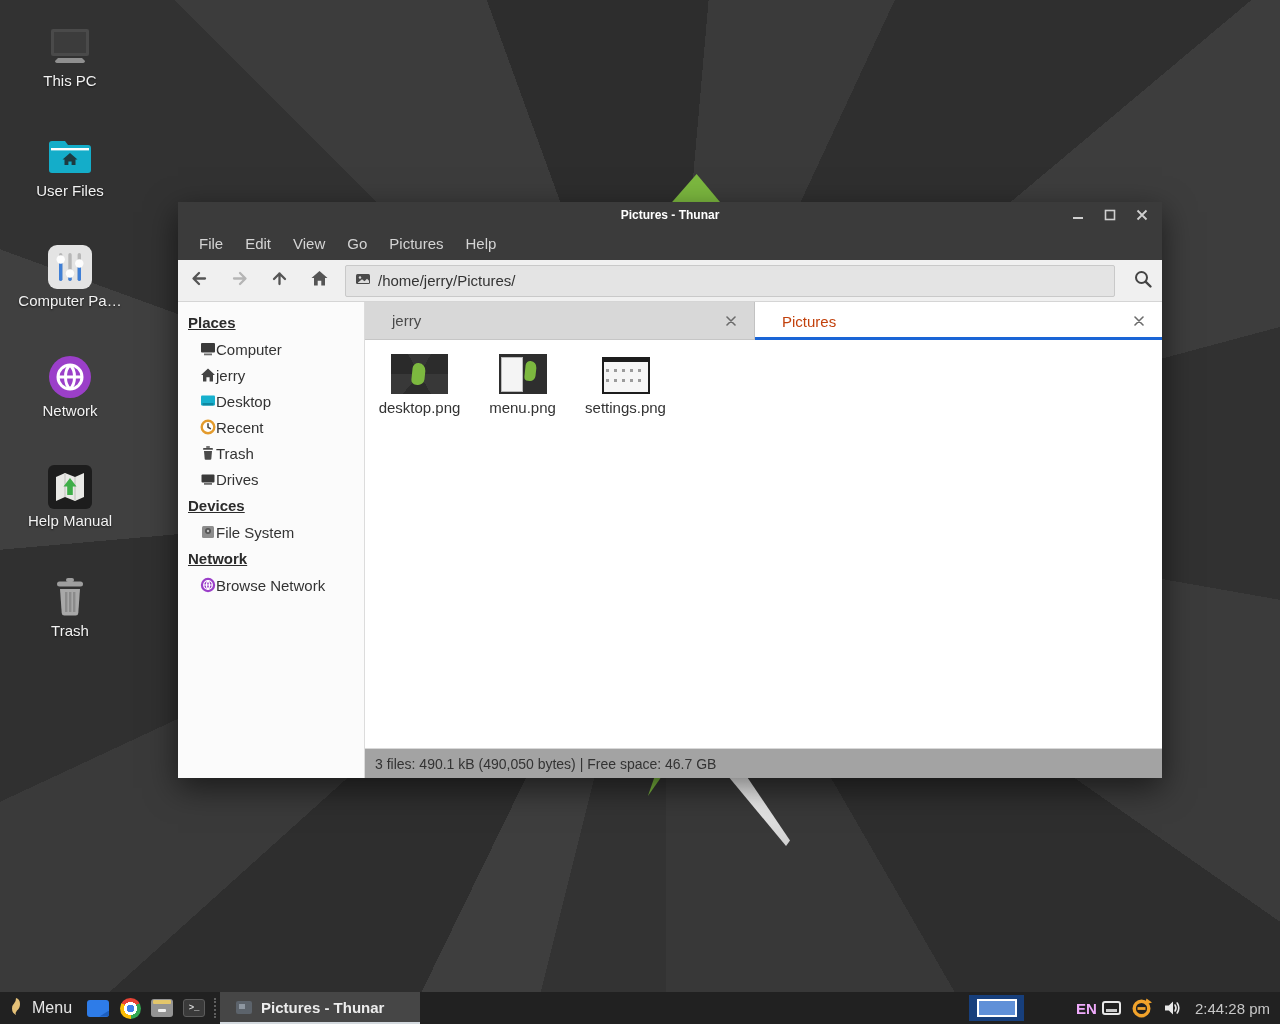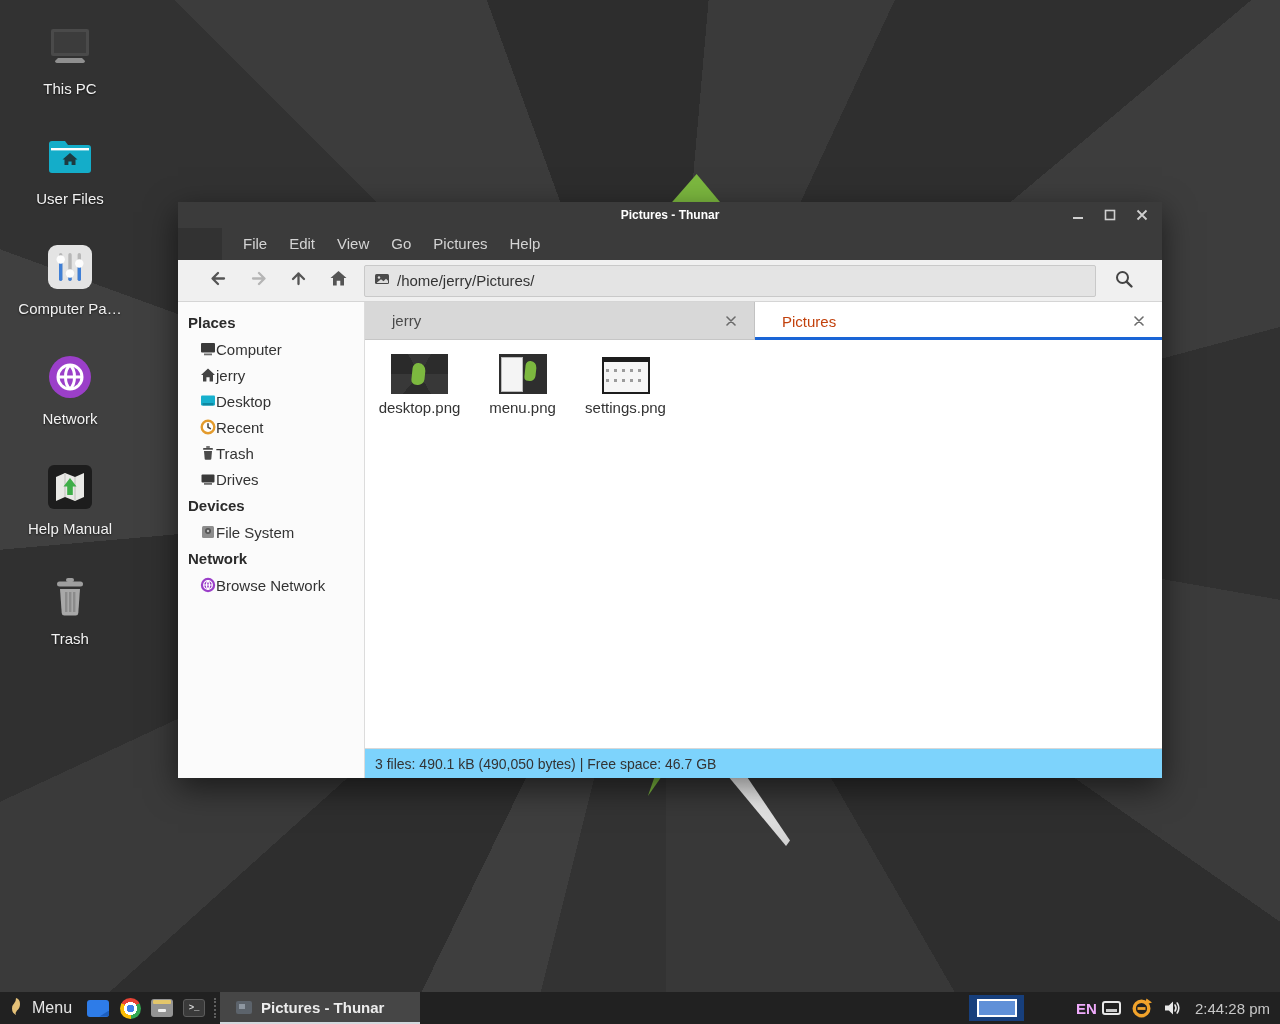--- a/index.html
+++ b/index.html
@@ -22,43 +22,43 @@
   .wp-green-bottom { left:646px; top:776px; width:16px; height:20px; background:#7cb83f;
     clip-path:polygon(55% 0, 100% 0, 12% 100%); }
   .wp-white-streak { left:724px; top:776px; width:66px; height:70px;
     background:linear-gradient(160deg,#fafafa,#d0d0d0);
     clip-path:polygon(6% 0, 34% 0, 100% 92%, 94% 100%); }
 
   
   .dicons { position:absolute; left:0; top:12px; width:140px; display:flex; flex-direction:column; }
   .dicon { height:110px; display:flex; flex-direction:column; align-items:center; justify-content:flex-start; padding-top:10px; cursor:default; }
   .dicon-art { height:50px; display:flex; align-items:center; justify-content:center; }
-  .dicon-label { margin-top:8px; font-size:15px; color:#f2f2f2; text-shadow:0 1px 2px rgba(0,0,0,.65); }
+  .dicon-label { font-size:15px; color:#f2f2f2; text-shadow:0 1px 2px rgba(0,0,0,.65); }
 
   
   .window { position:absolute; left:178px; top:202px; width:984px; height:576px;
     display:flex; flex-direction:column; box-shadow:0 10px 30px rgba(0,0,0,.55); }
   .titlebar { height:26px; background:#3b3b3b; display:flex; align-items:center; position:relative; flex:0 0 26px; }
   .title-text { position:absolute; left:0; right:0; text-align:center; color:#fff; font-size:12px; font-weight:bold; }
   .win-controls { margin-left:auto; display:flex; align-items:center; gap:16px; padding-right:12px; z-index:1; }
   .win-btn { width:16px; height:16px; display:flex; align-items:center; justify-content:center; cursor:pointer; }
 
-  .menubar { height:32px; background:#3b3b3b; display:flex; align-items:center; padding-left:10px; flex:0 0 32px;margin-left:44px; }
+  .menubar { height:32px; background:#3b3b3b; display:flex; align-items:center; padding-left:10px; flex:0 0 32px; }
   .menu-item { color:#d4d4d4; font-size:15px; padding:0 11px; line-height:32px; cursor:pointer; }
 
-  .toolbar { height:42px; background:#f0f0f0; border-bottom:1px solid #d5d5d5; display:flex; align-items:center; padding:0 20px; flex:0 0 42px; }
+  .toolbar { height:42px; background:#f0f0f0; border-bottom:1px solid #d5d5d5; display:flex; align-items:center; padding:0 1px; flex:0 0 42px; }
   .nav-btn { width:40px; height:34px; display:flex; align-items:center; justify-content:center; cursor:pointer; border-radius:3px; }
   .pathbar { flex:1; height:32px; margin:0 10px 0 6px; background:#e4e4e4; border:1px solid #c9c9c9; border-radius:2px;
     display:flex; align-items:center; padding:0 9px; gap:7px; cursor:text; }
   .pathbar-text { font-size:15px; color:#333; }
   .search-btn { width:36px; height:34px; display:flex; align-items:center; justify-content:center; cursor:pointer; }
 
   .content { flex:1; display:flex; min-height:0; background:#fff; }
   .sidebar { width:187px; background:#fbfbfb; border-right:1px solid #dcdcdc; padding-top:7px; overflow:hidden; }
-  .sb-header { font-size:15px; font-weight:bold; color:#2b2b2b; padding:5px 0 5px 10px; }
+  .sb-header { font-size:15px; font-weight:bold; color:#2b2b2b; padding:5px 0 5px 10px;text-decoration:underline; }
   .sb-item { display:flex; align-items:center; height:26px; padding-left:22px; font-size:15px; color:#333; cursor:pointer; }
   .sb-item svg { flex:0 0 16px; }
 
   .main { flex:1; display:flex; flex-direction:column; min-width:0; }
   .tabs { height:38px; display:flex; flex:0 0 38px; }
   .tab { display:flex; align-items:center; padding:0 15px 0 27px; font-size:15px; cursor:pointer; position:relative; }
   .tab-inactive { flex:0 0 390px; background:#d8d8d8; color:#4a4a4a; border-right:1px solid #c2c2c2; border-bottom:1px solid #c6c6c6; }
   .tab-active { flex:1; background:#fff; color:#c2410c; }
   .tab-active::after { content:""; position:absolute; left:0; right:0; bottom:0; height:3px; background:#1a65d6; }
   .tab-label { flex:1; }
@@ -77,21 +77,21 @@
   .thumb-menu { width:48px; height:40px; background:#2e2e2e; position:relative; }
   .thumb-menu::before { content:""; position:absolute; left:2px; top:3px; width:20px; height:33px; background:#f4f4f4; border:1px solid #bbb; }
   .thumb-menu::after { content:""; position:absolute; left:26px; top:7px; width:11px; height:20px; background:#7cb83f;
     border-radius:6px 8px 7px 5px; transform:rotate(6deg); }
   .thumb-settings { width:48px; height:37px; background:#f6f6f6; border:2px solid #1d1d1d; border-top:5px solid #1d1d1d;
     background-image:
       repeating-linear-gradient(90deg, #9c9c9c 0 3px, rgba(0,0,0,0) 3px 8px),
       repeating-linear-gradient(90deg, #9c9c9c 0 3px, rgba(0,0,0,0) 3px 8px);
     background-size:40px 3px, 40px 3px; background-position:2px 7px, 2px 17px; background-repeat:no-repeat; }
 
-  .statusbar { height:30px; flex:0 0 30px; background:#7dd3fc; border-top:1px solid #d8d8d8;
+  .statusbar { height:30px; flex:0 0 30px; background:#a3a3a3; border-top:1px solid #d8d8d8;
     display:flex; align-items:center; padding-left:10px; font-size:14px; color:#333; }
 
   
   .taskbar { position:absolute; left:0; bottom:0; width:1280px; height:32px; background:#212121;
     display:flex; align-items:center; }
   .tb-menu { display:flex; align-items:center; gap:9px; padding:0 10px 0 8px; height:32px; cursor:pointer; }
   .tb-menu-label { color:#e6e6e6; font-size:16px; }
   .launcher { width:26px; height:32px; display:flex; align-items:center; justify-content:center; margin:0 3px; cursor:pointer; }
   .chrome-ball { width:21px; height:21px; border-radius:50%;
     background:

